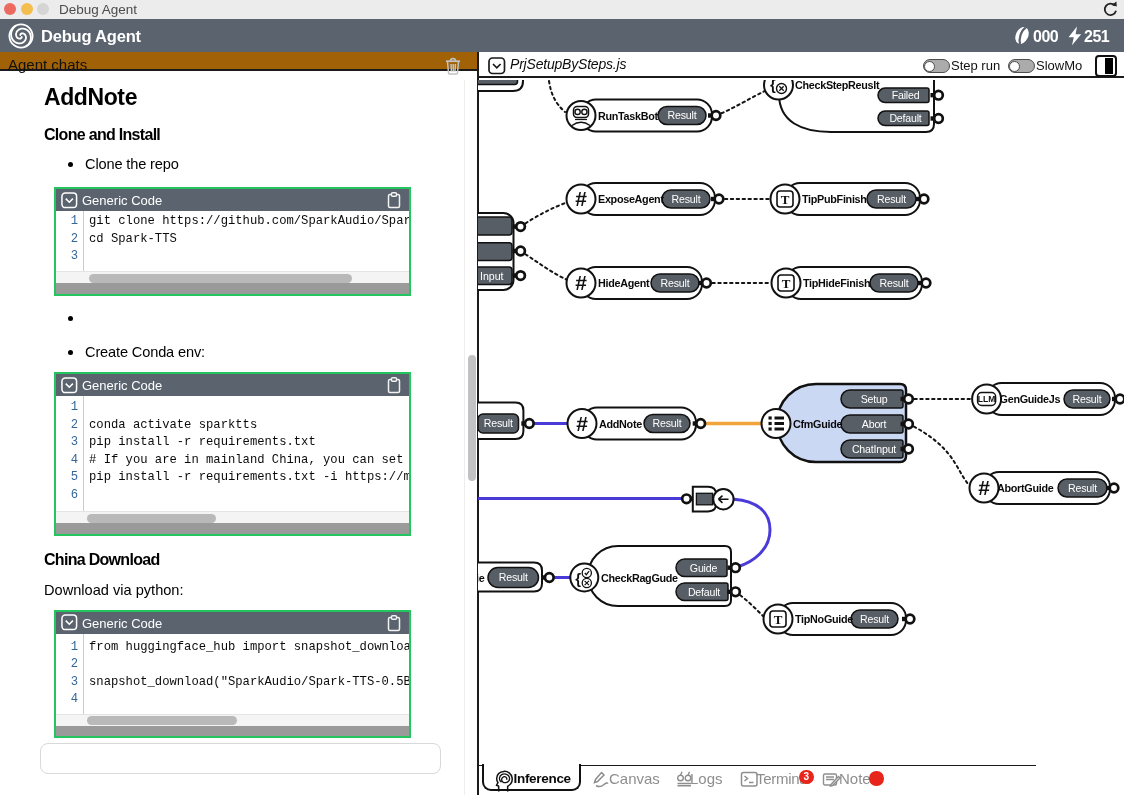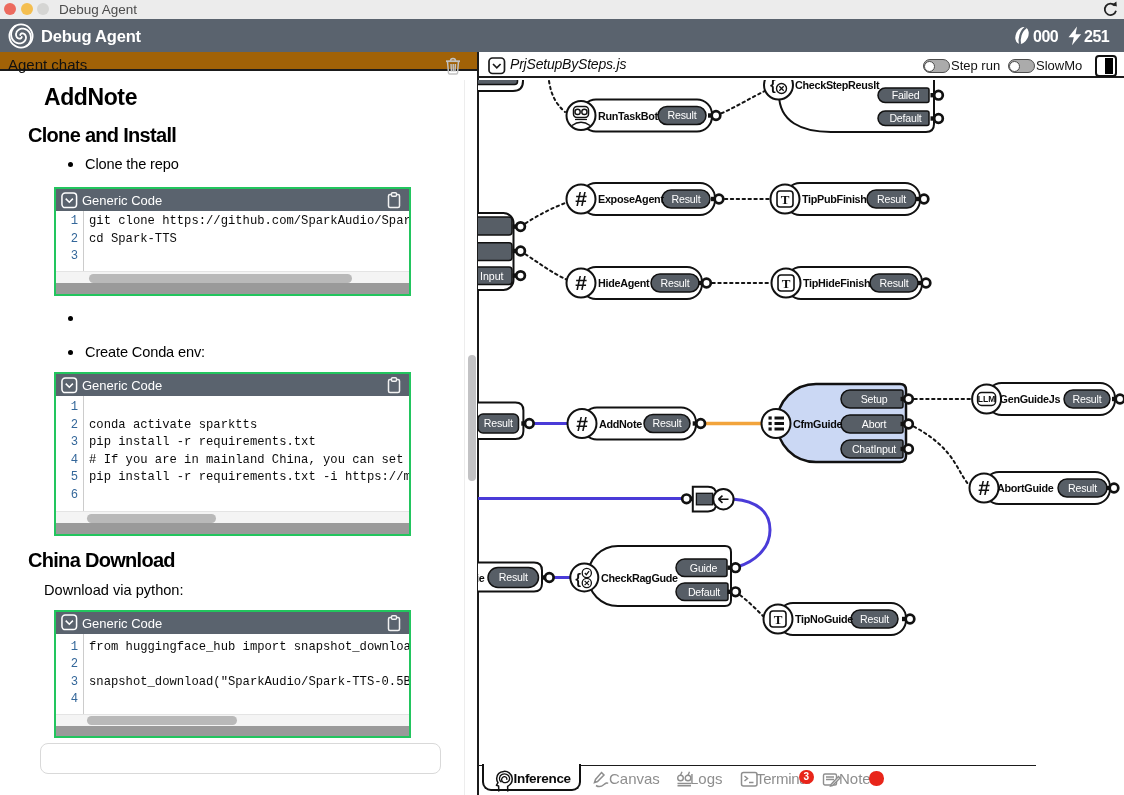--- a/index.html
+++ b/index.html
@@ -10,21 +10,21 @@
 .light { position:absolute; top:3px; width:12px; height:12px; border-radius:50%; }
 #titletext { position:absolute; left:59px; top:2px; font-size:13.5px; color:#4c4c4c; }
 #appbar { position:absolute; left:0; top:19px; width:1124px; height:33px; background:#5A636E; }
 #appname { position:absolute; left:41px; top:8px; font-size:16.5px; letter-spacing:-0.2px; font-weight:bold; color:#fff; }
 .tok { position:absolute; top:8.5px; font-size:16px; font-weight:bold; color:#fff; letter-spacing:-0.5px; }
 #leftpanel { position:absolute; left:0; top:52px; width:478px; height:743px; background:#fff; }
 #chathdr { position:absolute; left:0; top:0; width:478px; height:19px; border-bottom:2px solid #1b1b1b; background:#a16207; }
 #chathdr span { position:absolute; left:8px; top:4px; font-size:15px; color:#111; }
 #doc { position:absolute; left:0; top:28px; width:478px; height:715px; overflow:hidden; }
 .h1 { position:absolute; left:44px; letter-spacing:-0.4px; font-size:23px; font-weight:bold; color:#000; line-height:24px; }
-.h3 { position:absolute; left:28px; letter-spacing:-0.7px; font-size:20px; font-weight:bold; color:#000; line-height:16px; }
+.h3 { position:absolute; left:44px; letter-spacing:-0.7px; font-size:16px; font-weight:bold; color:#000; line-height:16px; }
 .p  { position:absolute; left:44px; font-size:14.6px; color:#000; line-height:17.3px; }
 .li { position:absolute; left:85px; letter-spacing:-0.15px; font-size:14.6px; color:#000; line-height:17.3px; }
 .bullet { position:absolute; left:68px; width:5px; height:5px; border-radius:50%; background:#000; }
 .code { position:absolute; left:54px; width:357px; border:2px solid #22c55e; background:#fff; }
 .codehdr { height:22px; background:#5A636E; position:relative; }
 .codehdr .t { position:absolute; left:26px; top:4px; font-size:13px; color:#fff; }
 .codebody { position:relative; background:#fff; overflow:hidden; }
 .gutter { position:absolute; left:0; top:0; bottom:0; width:28px; border-right:1px solid #ccc; }
 .lnum { position:absolute; left:0; font-family:"Liberation Mono", monospace; font-size:12.2px; color:#34679a; line-height:17.5px; width:22px; text-align:right; }
 .cline { position:absolute; left:33px; font-family:"Liberation Mono", monospace; font-size:12.2px; color:#0a0a0a; line-height:17.5px; white-space:pre; }

